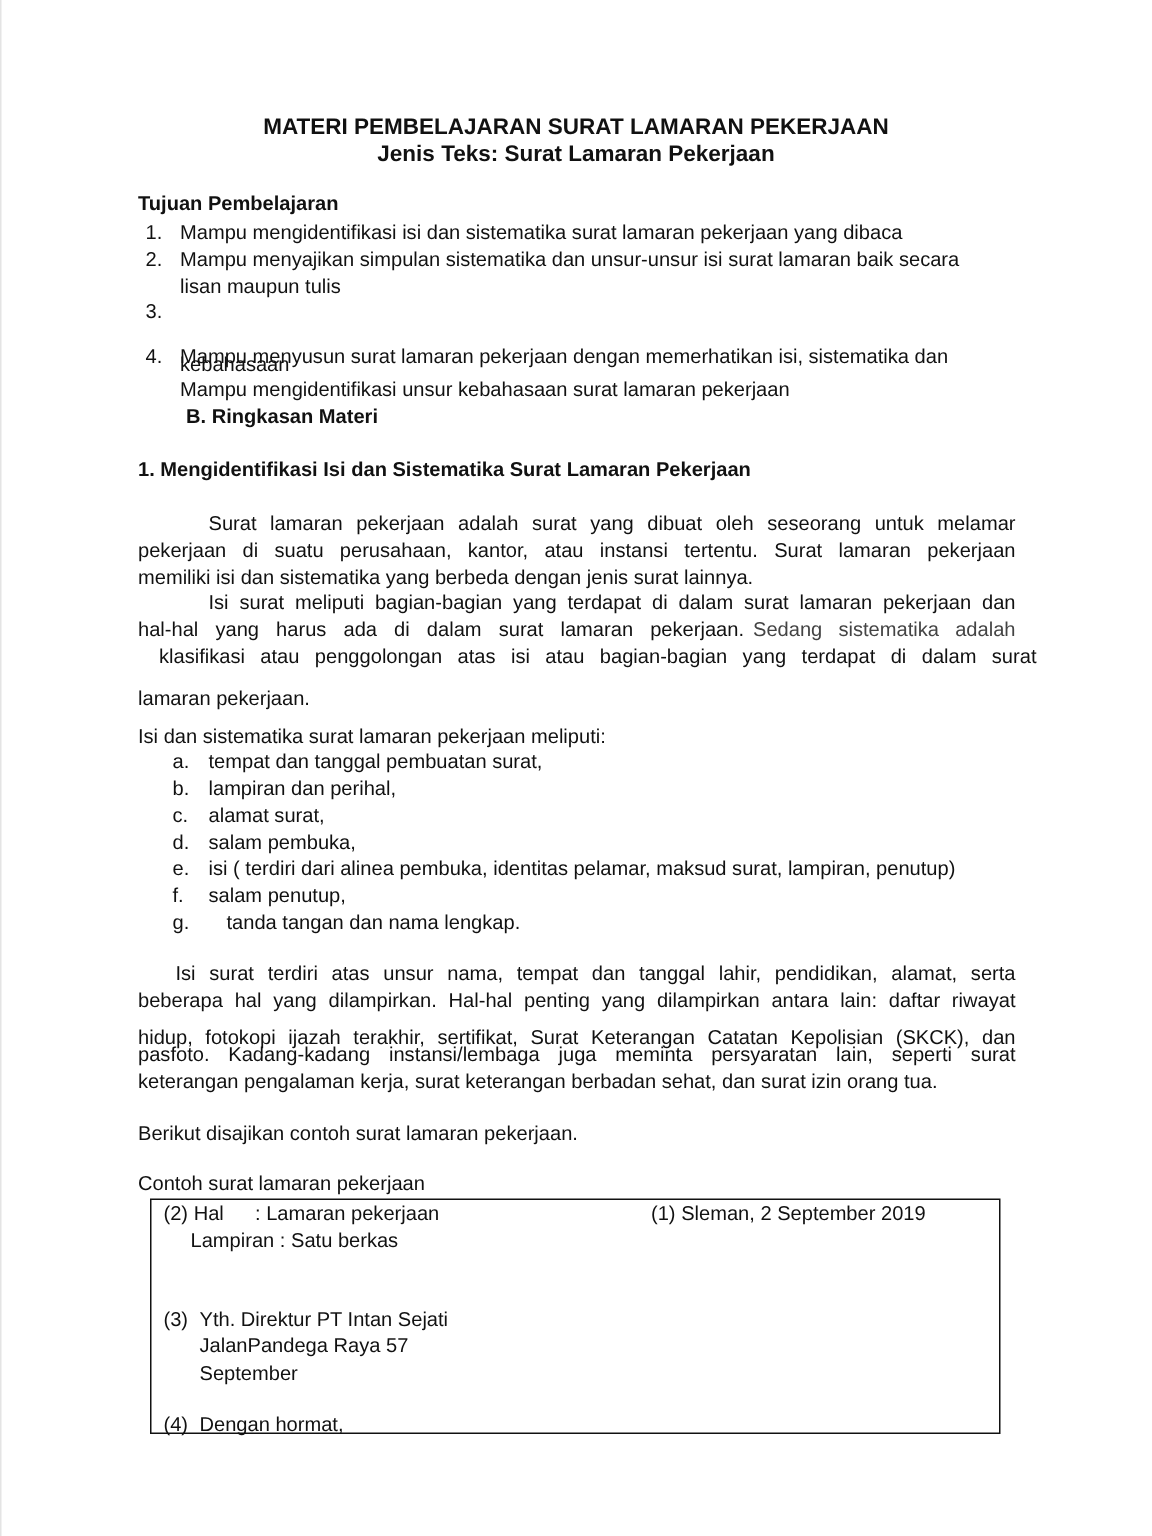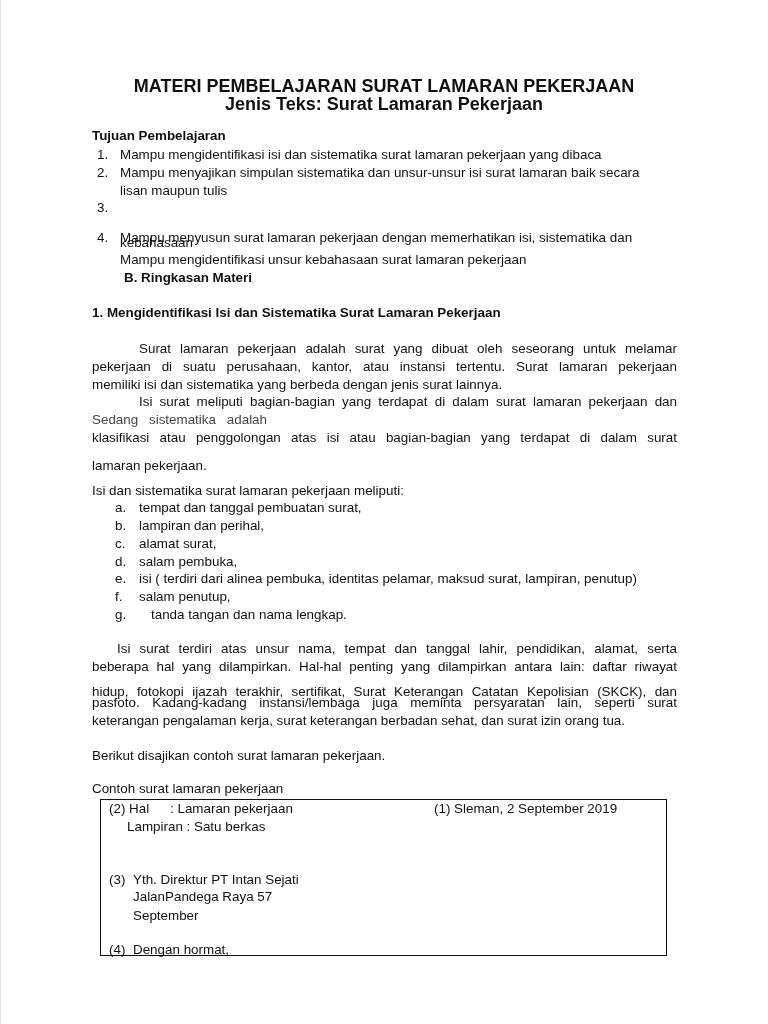--- a/index.html
+++ b/index.html
@@ -18,21 +18,21 @@
     }
     .page-edge {
       position: absolute;
       left: 0; top: 0;
       width: 1px; height: 1024px;
       background: #e4e4e4;
     }
     .abs { position: absolute; white-space: nowrap; }
     .title {
       left: 0; width: 768px; text-align: center;
-      font-weight: bold; font-size: 18px;
+      font-weight: bold; font-size: 15px;
     }
     .bold { font-weight: bold; }
     .gray { color: #444444; }
     .letter-box {
       position: absolute;
       left: 100px; top: 799px;
       width: 567px; height: 157px;
       border: 1.5px solid #111111;
       box-sizing: border-box;
     }
@@ -74,23 +74,24 @@
 
 <div>
   <div class="abs" style="left:139px; top:341px; width:538px; text-align:justify; text-align-last:justify;">Surat lamaran pekerjaan adalah surat yang dibuat oleh seseorang untuk melamar</div>
   <div class="abs" style="left:92px; top:359px; width:585px; text-align:justify; text-align-last:justify;">pekerjaan di suatu perusahaan, kantor, atau instansi tertentu. Surat lamaran pekerjaan</div>
   <div class="abs" style="left:92px; top:377px;">memiliki isi dan sistematika yang berbeda dengan jenis surat lainnya.</div>
 </div>
 
 <div>
   <div class="abs" style="left:139px; top:394px; width:538px; text-align:justify; text-align-last:justify;">Isi surat meliputi bagian-bagian yang terdapat di dalam surat lamaran pekerjaan dan</div>
   <div class="abs" style="left:92px; top:412px; width:585px; display:flex; justify-content:space-between;">
+    <span style="flex:1; text-align:justify; text-align-last:justify; padding-right:6px;">hal-hal yang harus ada di dalam surat lamaran pekerjaan.</span>
     <span class="gray" style="width:175px; text-align:justify; text-align-last:justify;">Sedang sistematika adalah</span>
   </div>
-  <div class="abs" style="left:92px; top:430px; width:585px; text-align:justify; text-align-last:justify;">klasifikasi atau penggolongan atas isi atau bagian-bagian yang terdapat di dalam surat</div>
+  <div class="abs" style="left:106px; top:430px; width:585px; text-align:justify; text-align-last:justify;">klasifikasi atau penggolongan atas isi atau bagian-bagian yang terdapat di dalam surat</div>
   <div class="abs" style="left:92px; top:458px;">lamaran pekerjaan.</div>
 </div>
 
 <div class="abs" style="left:92px; top:483px;">Isi dan sistematika surat lamaran pekerjaan meliputi:</div>
 <div>
   <div>
     <span class="abs" style="left:115px; top:500px;">a.</span>
     <span class="abs" style="left:139px; top:500px;">tempat dan tanggal pembuatan surat,</span>
   </div>
   <div>

